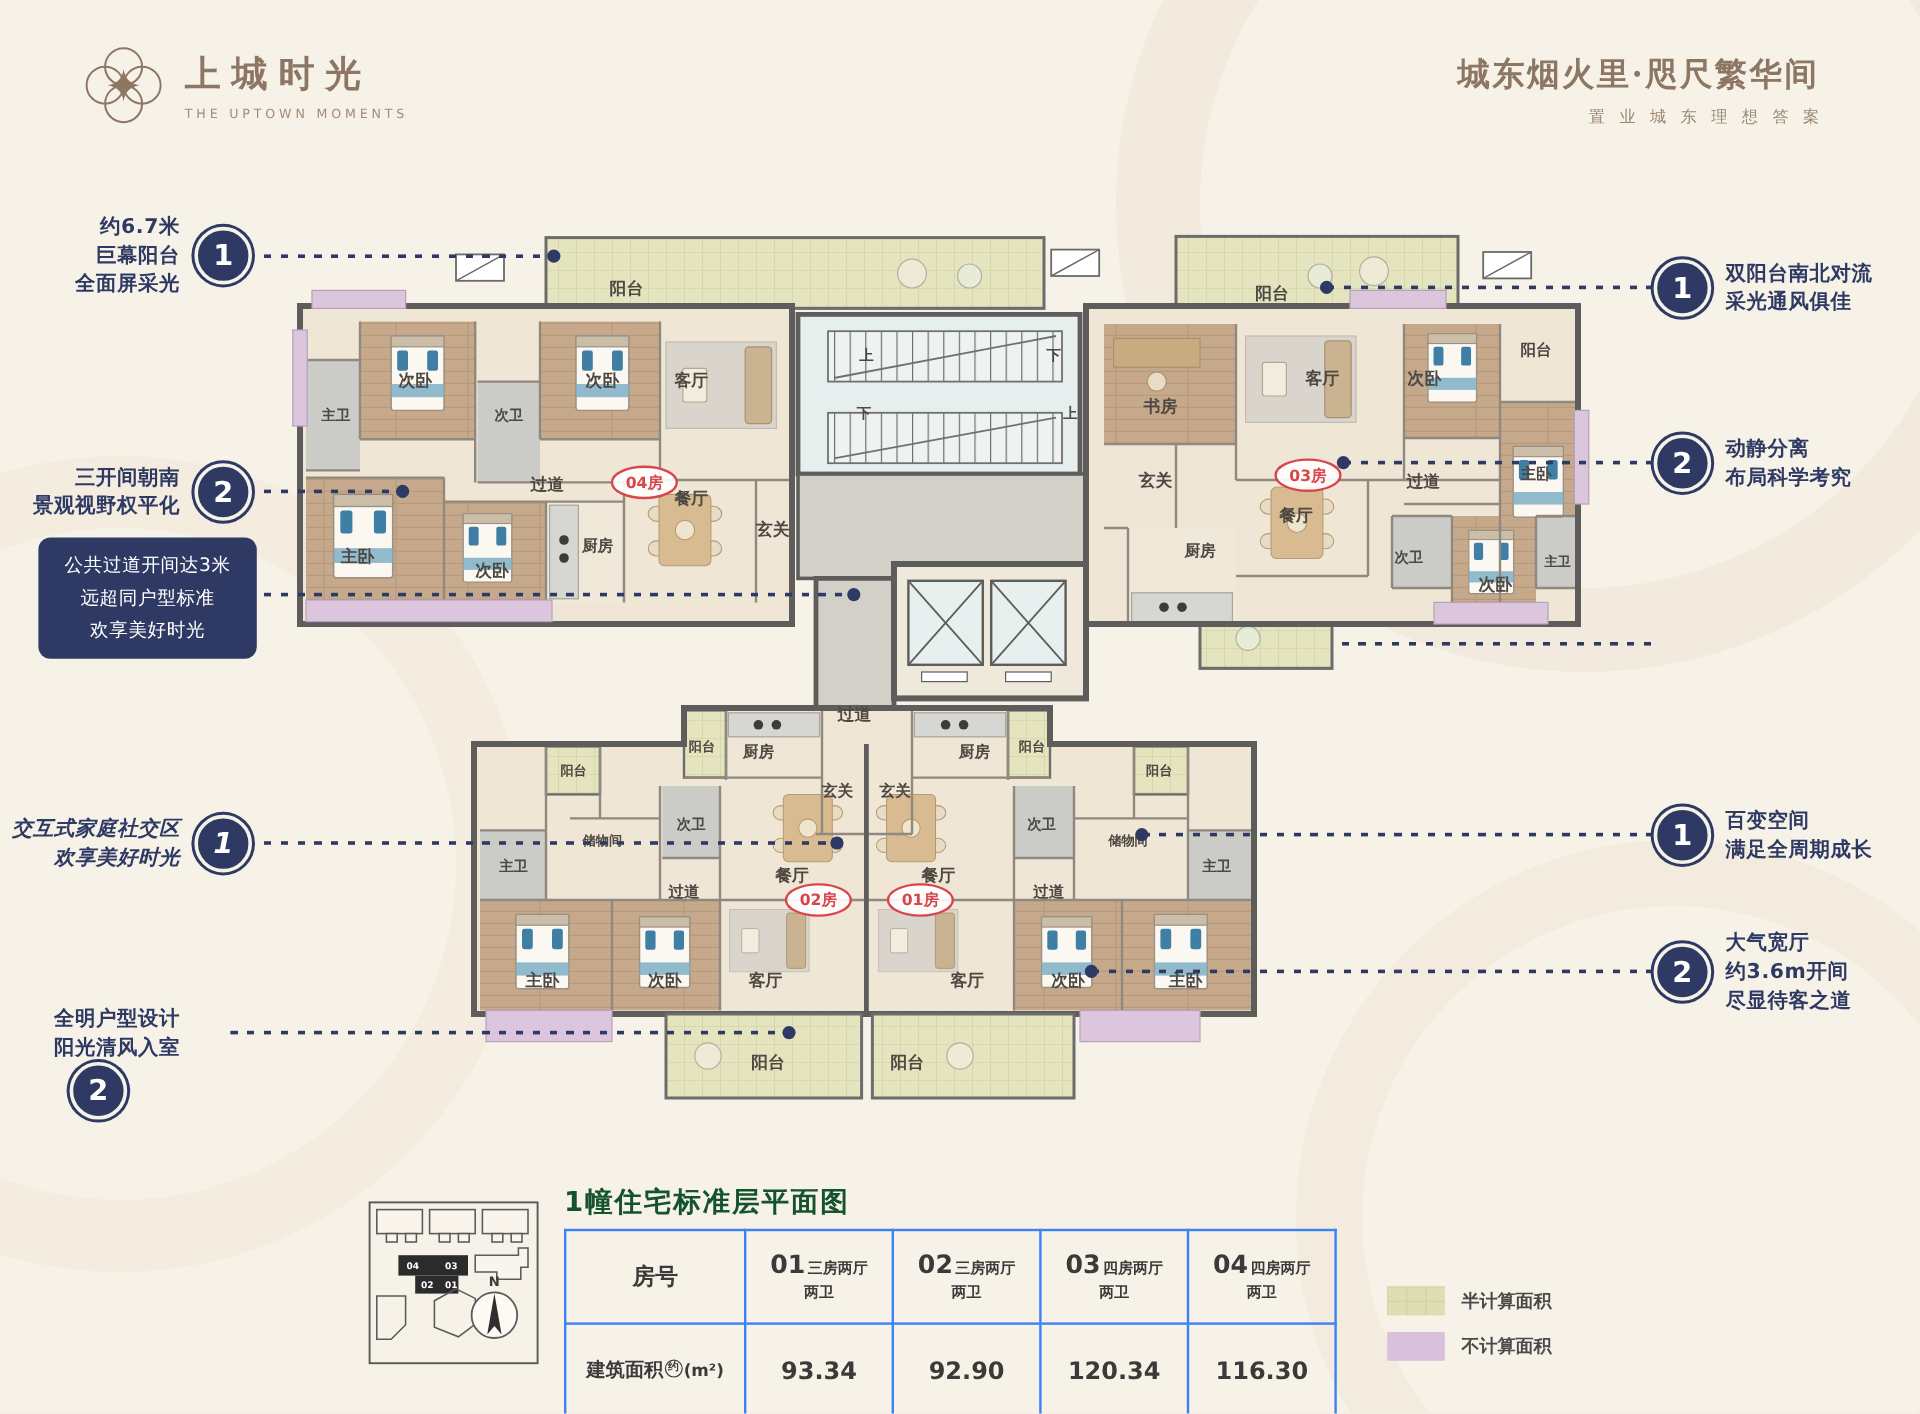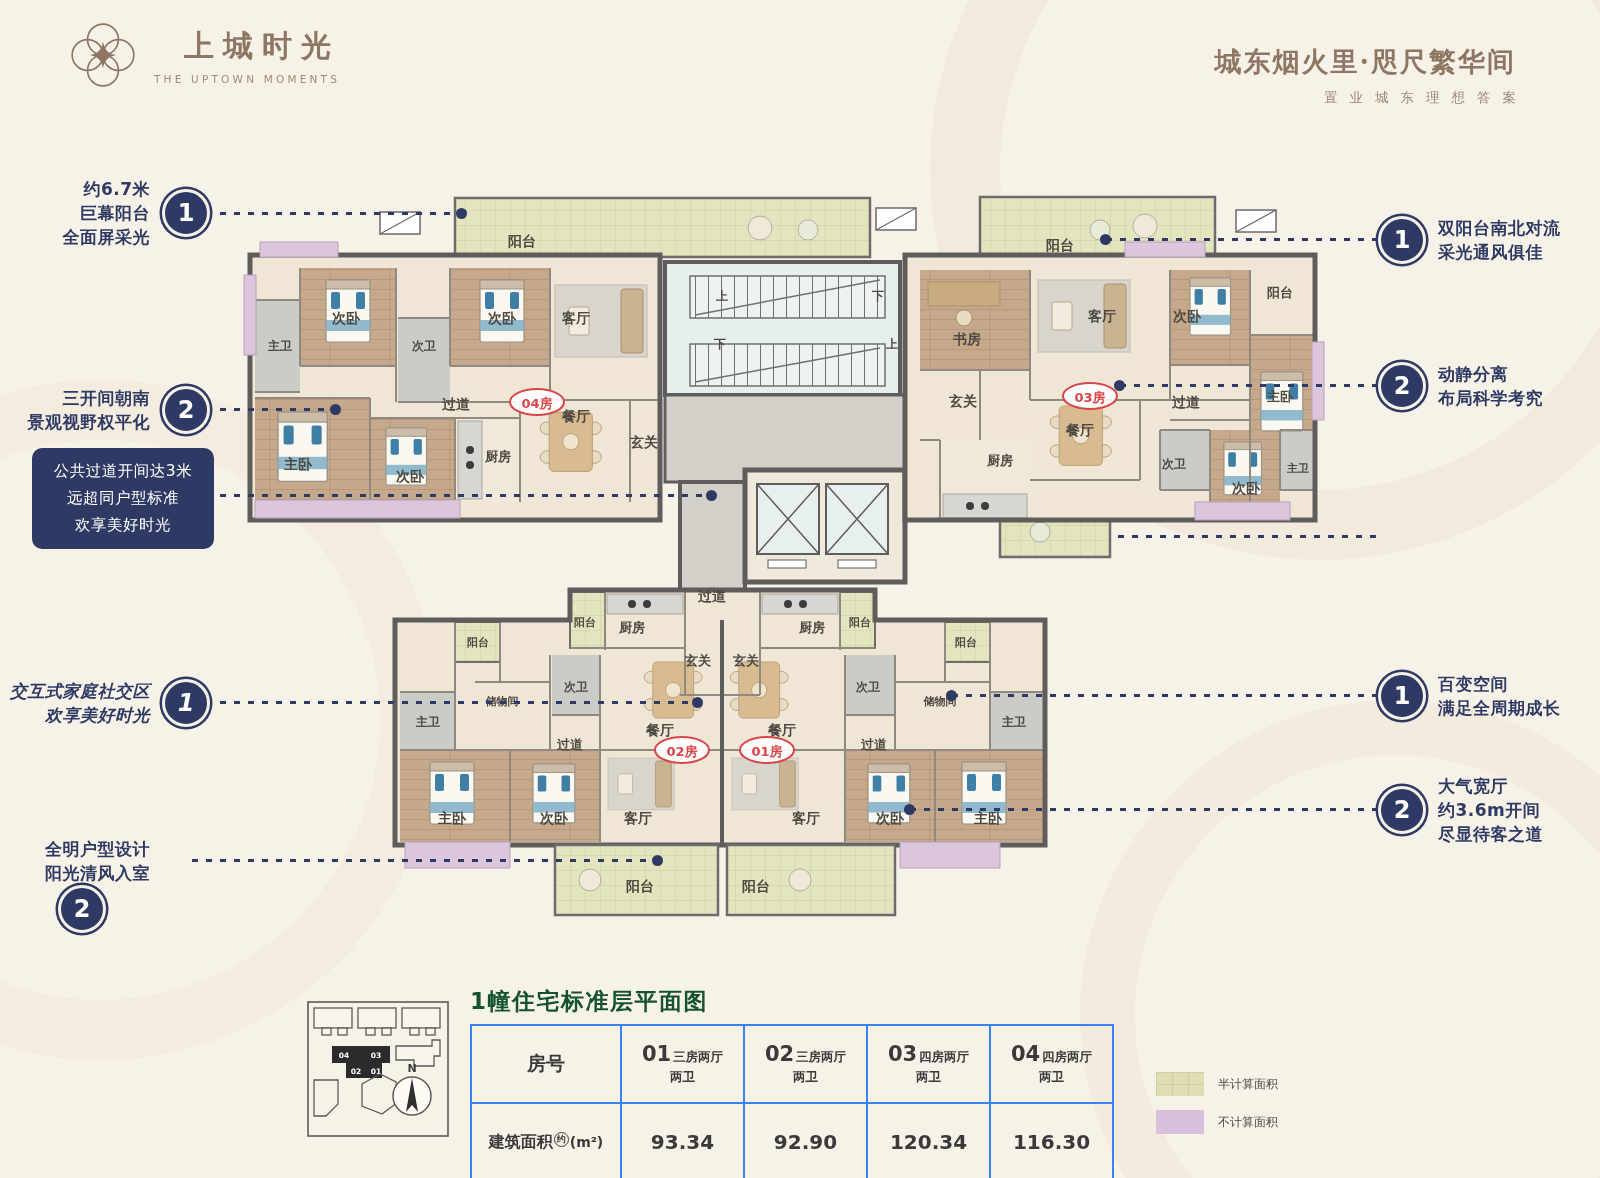--- a/index.html
+++ b/index.html
@@ -4,21 +4,21 @@
 <style>
   html,body{margin:0;padding:0;}
   body{font-family:"DejaVu Sans","Liberation Sans",sans-serif;background:#e9e2d6;}
   .page{position:relative;width:1600px;height:1178px;background:#f7f2e8;overflow:hidden;}
   
   .wm{position:absolute;border-radius:50%;pointer-events:none;}
   .wm1{left:930px;top:-220px;width:640px;height:640px;border:70px solid rgba(240,231,215,.65);}
   .wm2{left:-240px;top:380px;width:560px;height:560px;border:60px solid rgba(240,231,215,.55);}
   .wm3{left:1080px;top:700px;width:520px;height:520px;border:55px solid rgba(240,231,215,.6);}
   
-  .logo{position:absolute;left:66px;top:18px;display:flex;align-items:center;text-align:right;}
+  .logo{position:absolute;left:66px;top:34px;display:flex;align-items:center;}
   .logo-text{margin-left:14px;}
   .brand-name{font-family:"DejaVu Serif","Liberation Serif",serif;font-size:30px;font-weight:700;letter-spacing:9px;color:#8d7663;}
   .brand-en{margin-top:6px;font-size:10.5px;letter-spacing:3.2px;color:#a28c77;}
   .tagline{position:absolute;right:84px;top:44px;text-align:right;font-family:"DejaVu Serif","Liberation Serif",serif;}
   .tagline-main{font-size:27px;font-weight:700;letter-spacing:2px;color:#8d7663;}
   .tagline-sub{margin-top:9px;font-size:13.5px;letter-spacing:12px;color:#9b8874;margin-right:-12px;}
   
   .co{position:absolute;display:flex;align-items:center;color:#2e3a63;}
   .co-text{font-size:17px;font-weight:600;line-height:1.42;letter-spacing:.5px;}
   .co-left .co-text{width:148px;text-align:right;}
@@ -47,21 +47,21 @@
   .cdesc{font-size:12.5px;font-weight:600;margin-left:2px;}
   tbody th{font-size:16px;font-weight:700;height:44px;}
   tbody td{font-size:20px;font-weight:600;}
   .note{display:inline-block;width:13px;height:13px;border:1px solid #3f3f3f;border-radius:50%;font-size:9px;line-height:13px;text-align:center;vertical-align:5px;margin:0 1px;font-weight:600;}
   .unit-txt{font-size:14px;font-weight:600;}
   .legend{position:absolute;left:1156px;top:1072px;}
   .lg-row{display:flex;align-items:center;margin-bottom:14px;}
   .sw{width:48px;height:24px;margin-right:14px;}
   .sw-half{background:#deddb4;background-image:linear-gradient(#cfcf9f 1px,transparent 1px),linear-gradient(90deg,#cfcf9f 1px,transparent 1px);background-size:16px 12px;}
   .sw-none{background:#d9c0dc;}
-  .lg-label{font-size:12px;font-weight:400;color:#4a4a4a;}
+  .lg-label{font-size:15px;font-weight:700;color:#4a4a4a;}
 </style>
 </head>
 <body>
 
 <div class="page">
   <div class="wm wm1"></div>
   <div class="wm wm2"></div>
   <div class="wm wm3"></div>
 
   <div class="logo">

